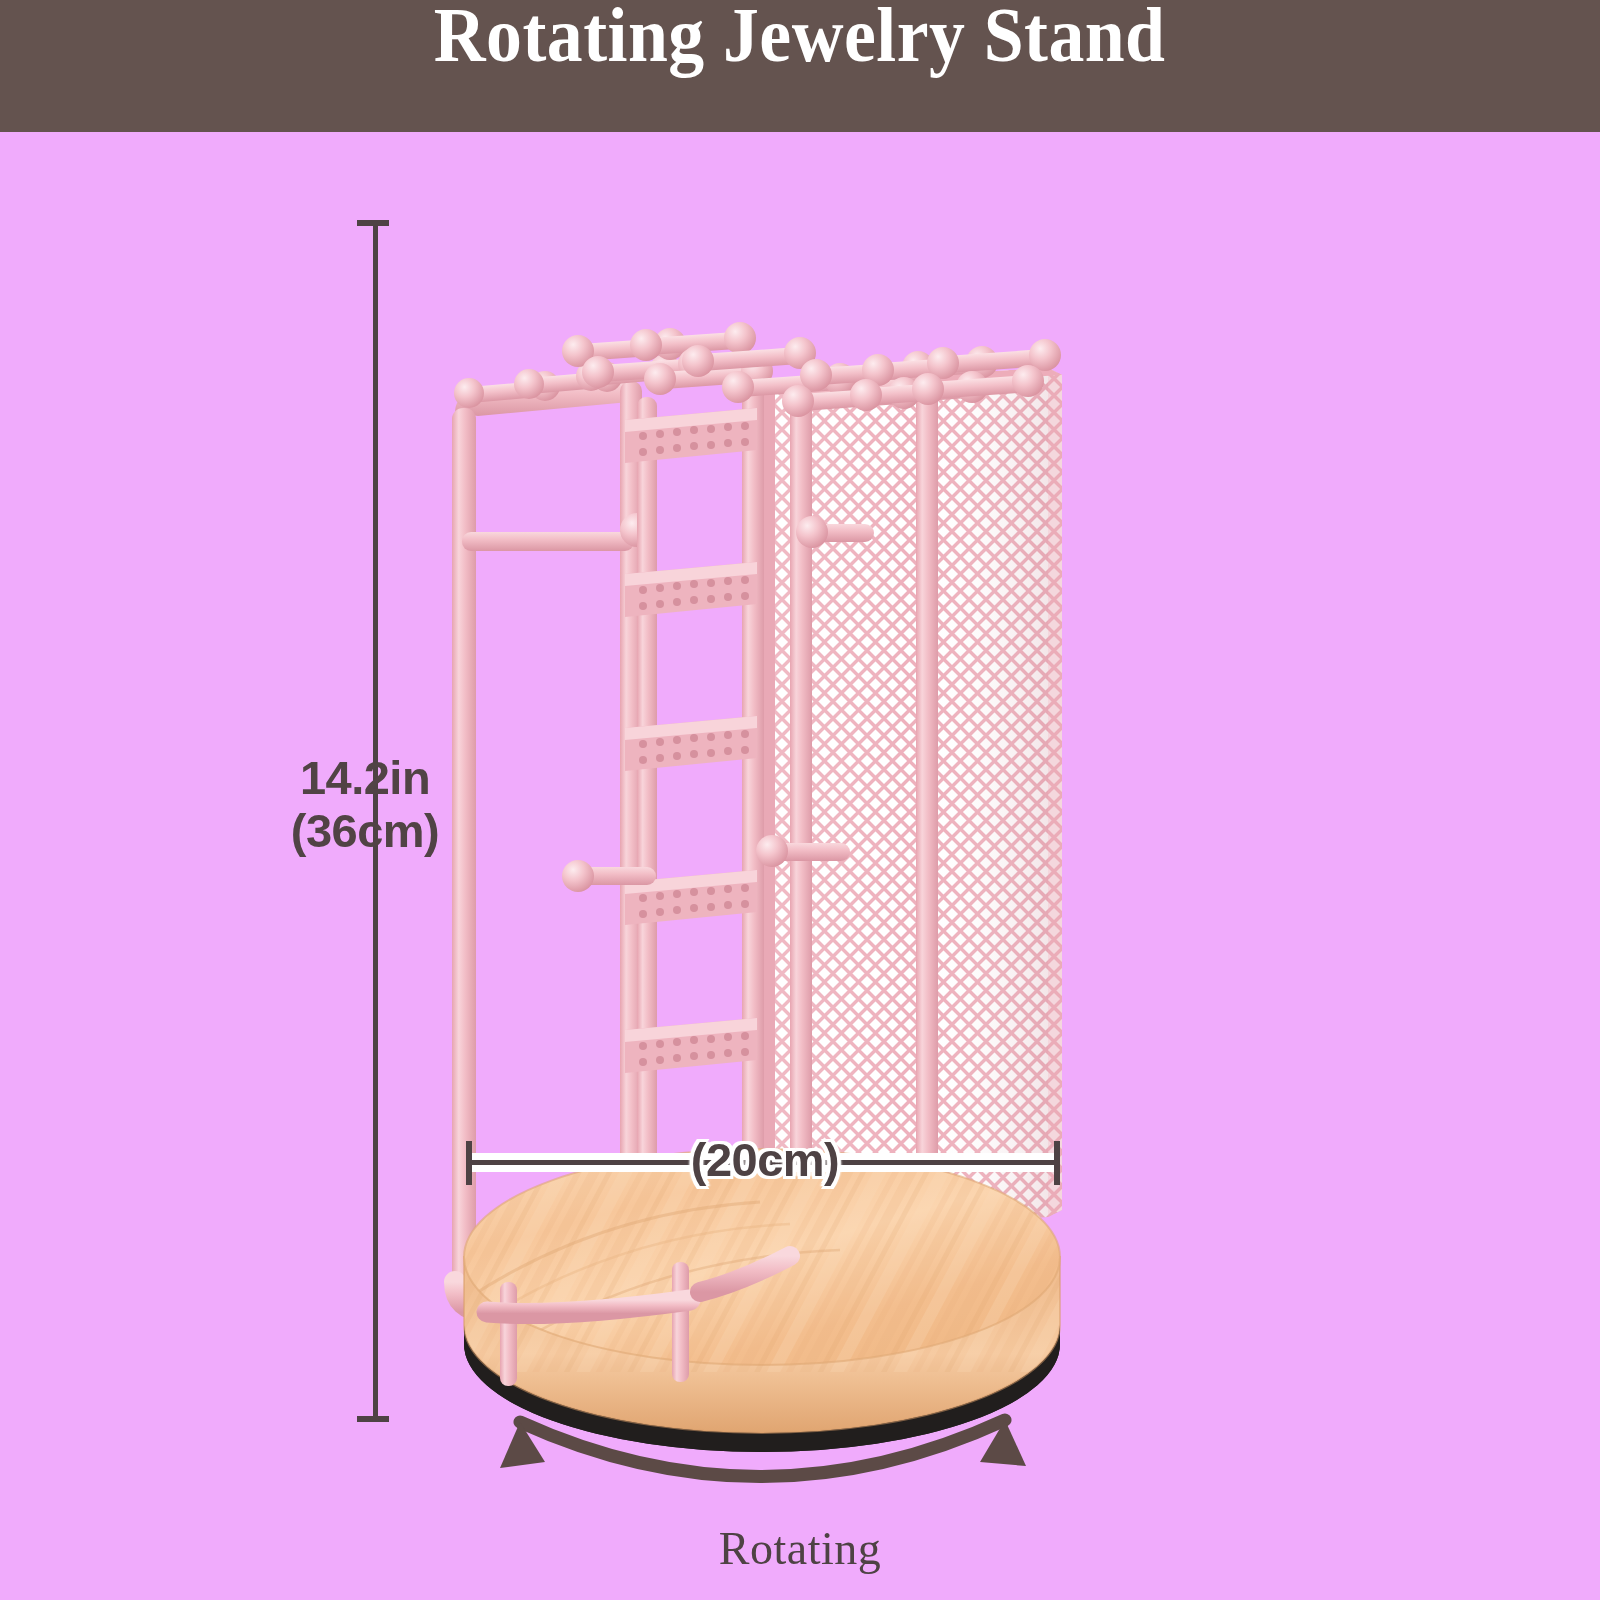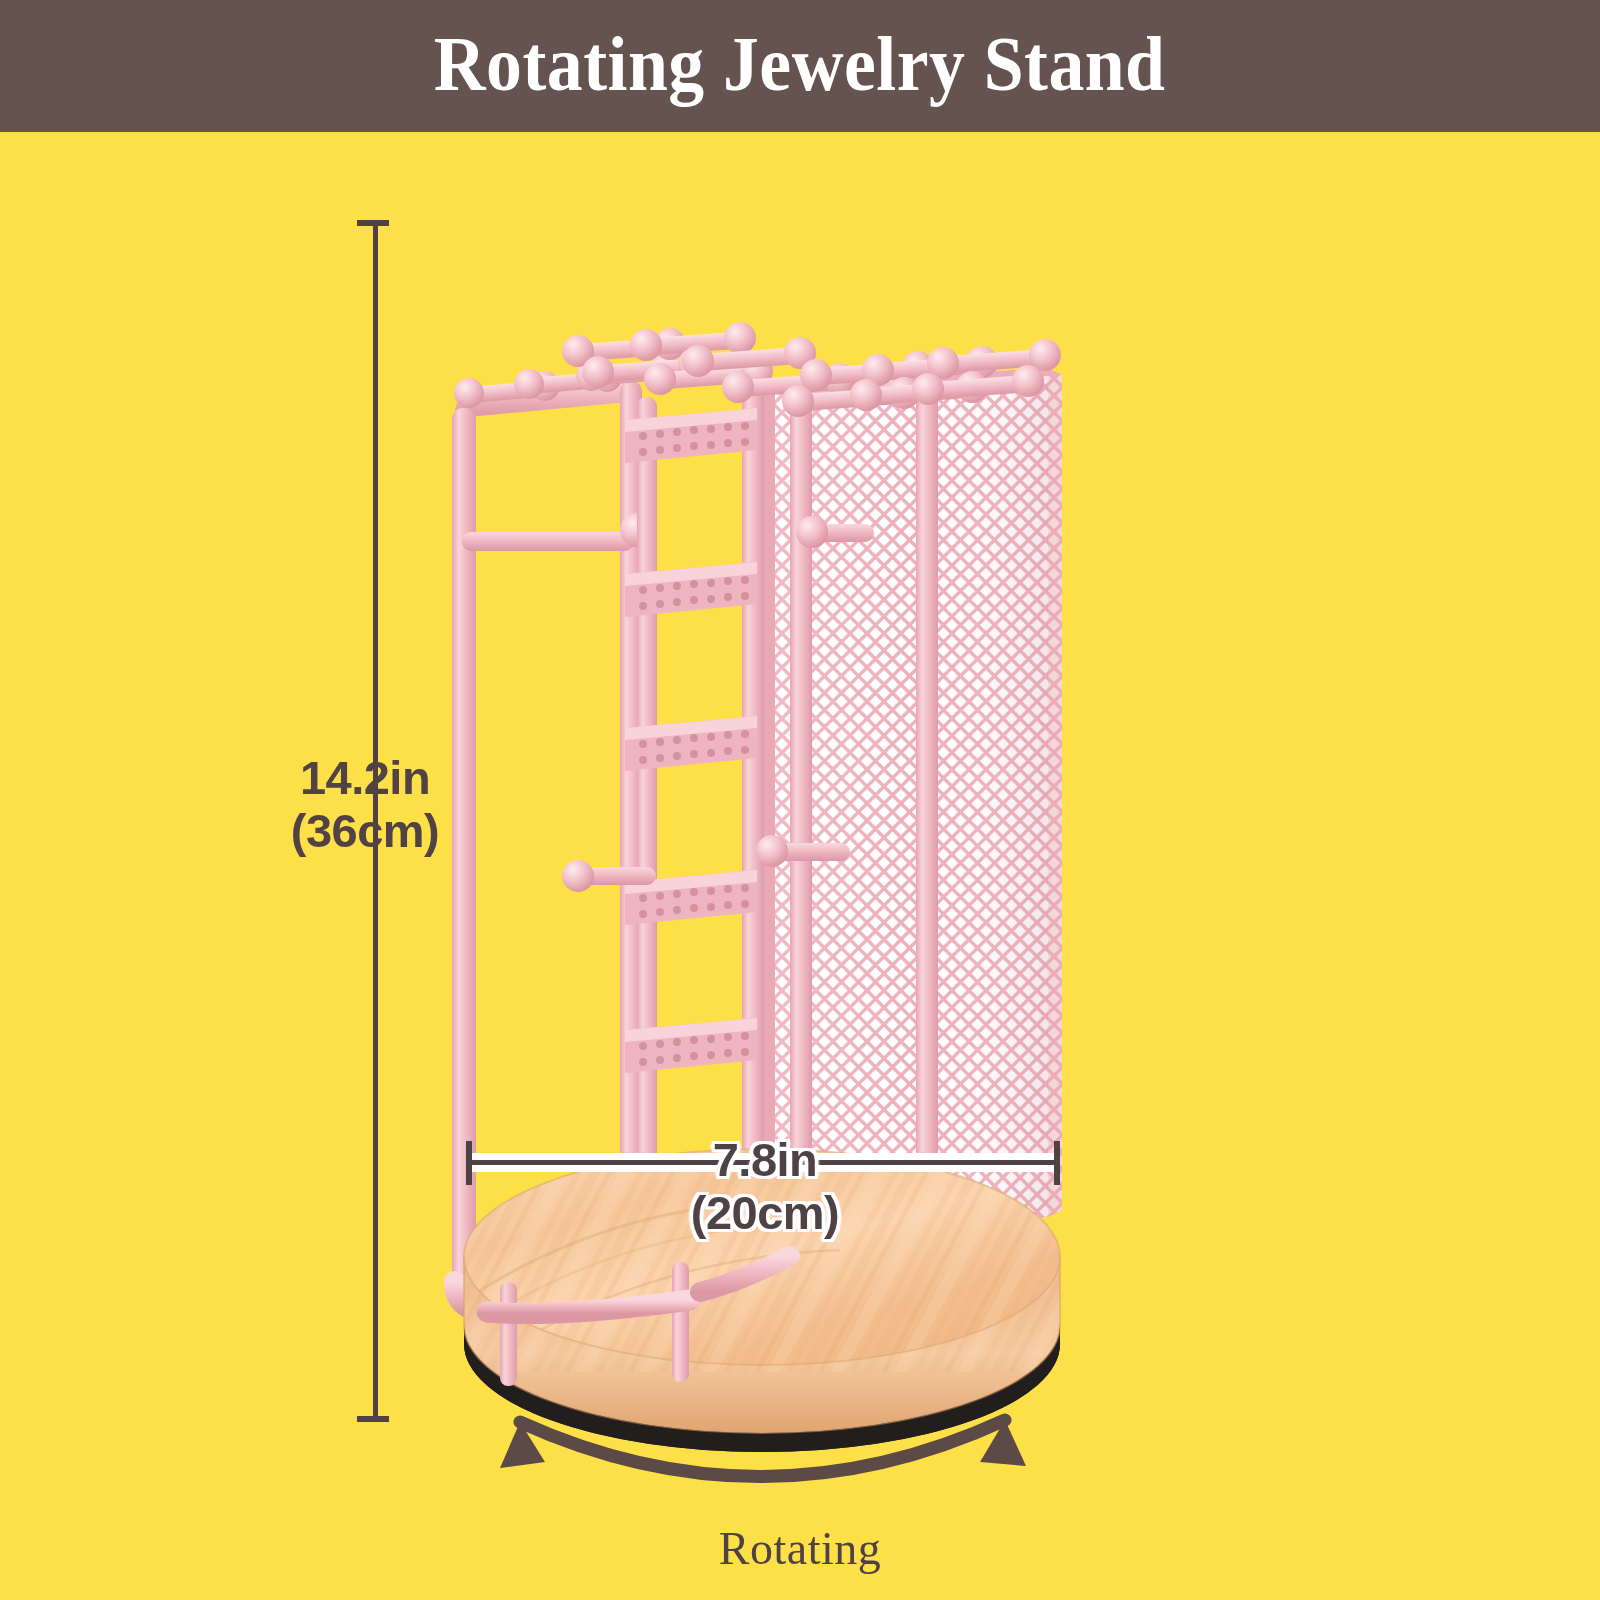--- a/index.html
+++ b/index.html
@@ -16,41 +16,41 @@
   }
 
   
   #header-banner {
     position: absolute;
     left: 0; top: 0;
     width: 1600px;
     height: 132px;
     background: #64534F;
     display: flex;
-    align-items: center;
+    align-items: flex-start;
     justify-content: center;
   }
   #header-title {
     color: #ffffff;
     font-family: "Liberation Serif", serif;
     font-size: 78px;
     font-weight: 700;
     letter-spacing: 0.5px;
     transform: scaleX(0.92);
     line-height: 1;
     margin-top: -4px;
   }
 
   
   #stage {
     position: absolute;
     left: 0; top: 132px;
     width: 1600px;
     height: 1468px;
-    background: #fde047;
+    background: #f0abfc;
   }
 
   
   #height-dim {
     position: absolute;
     left: 360px;
     top: 88px;
     width: 28px;
     height: 1202px;
   }
@@ -527,19 +527,18 @@
     <div>(36cm)</div>
   </div>
 
   <div id="width-dim">
     <div class="hline white-halo"></div>
     <div class="hline"></div>
     <div class="cap left"></div>
     <div class="cap right"></div>
   </div>
   <div id="width-label">
-    <div>7.8in</div>
     <div>(20cm)</div>
   </div>
 
   <div id="rotate-caption">Rotating</div>
 
 </div>
 
 </body></html>

